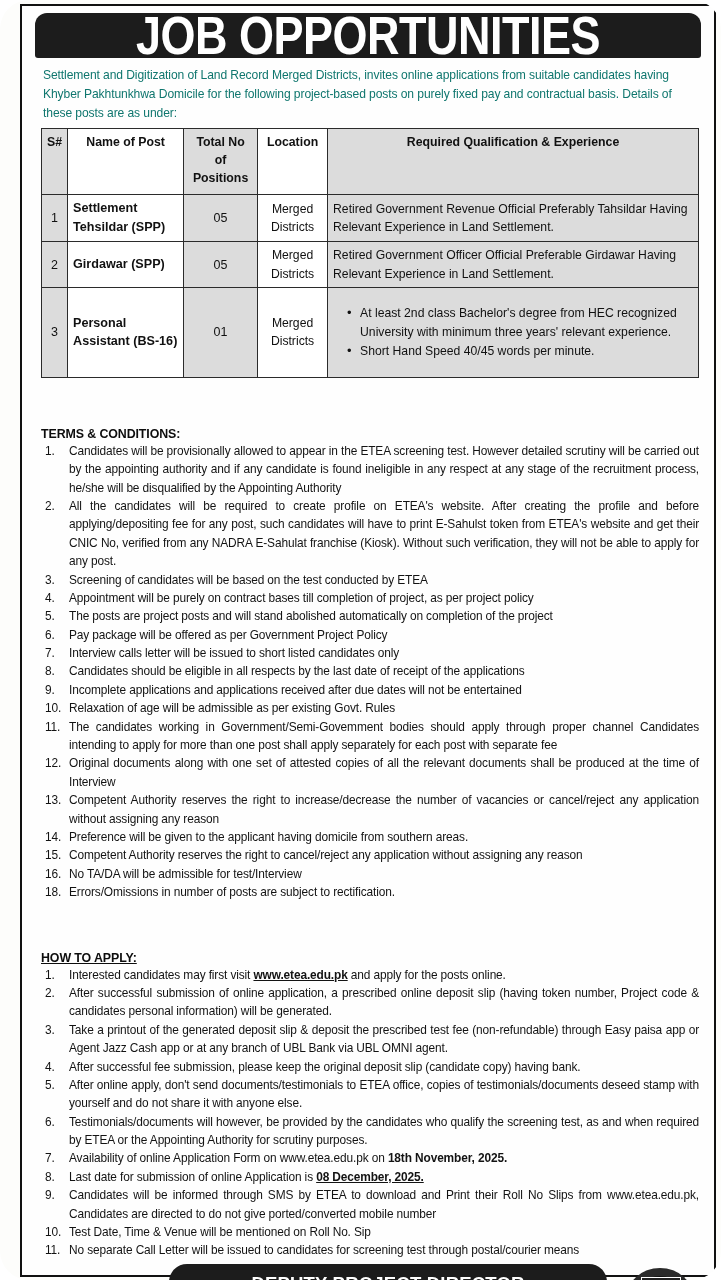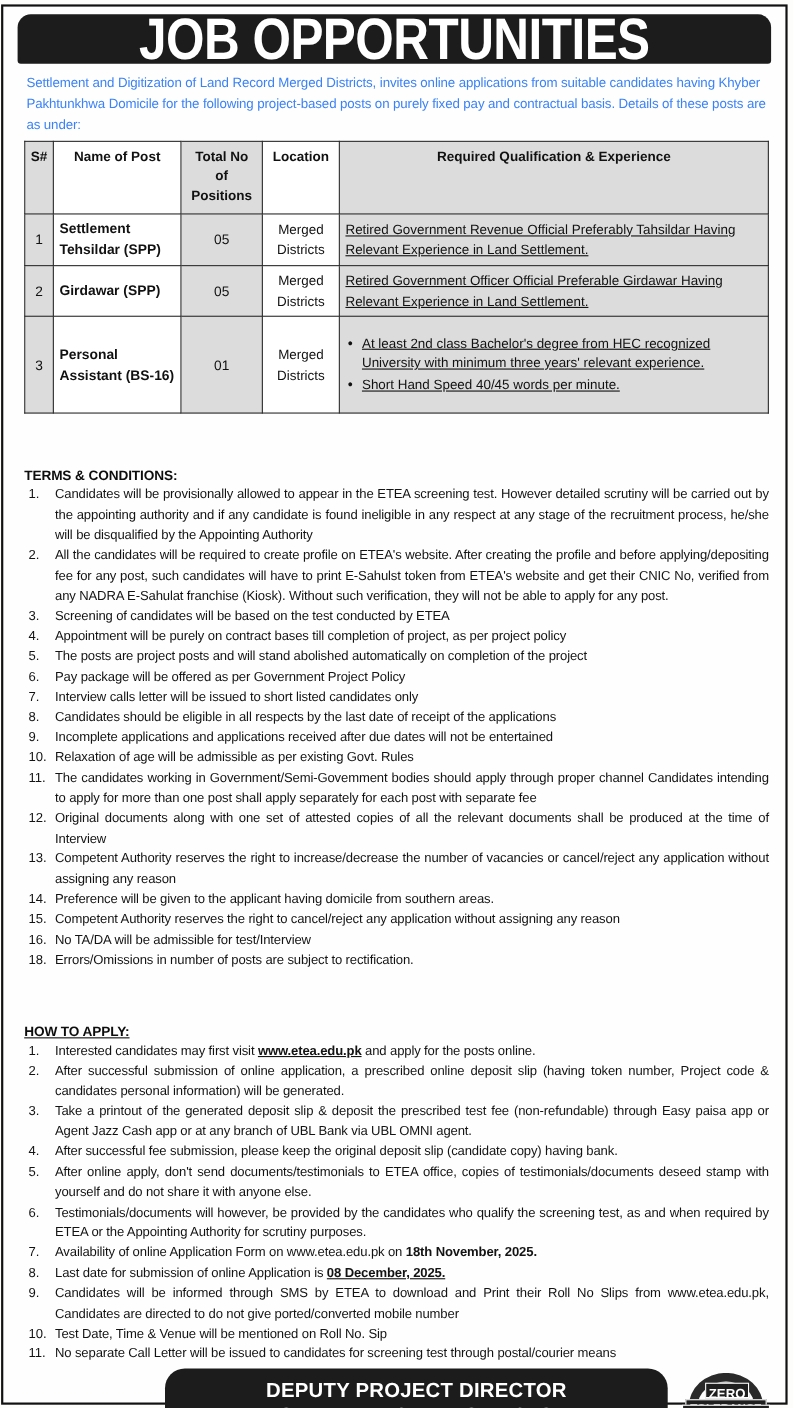--- a/index.html
+++ b/index.html
@@ -9,22 +9,23 @@
     height: 1280px;
     background: #ffffff;
     font-family: "Liberation Sans", sans-serif;
   }
 
   #page {
     position: relative;
     width: 721px;
     height: 1280px;
     background: #fdfdfb;
-    padding: 4px 5px 3px 1px;
+    padding: 4px 5px 3px 20px;
     overflow: hidden;
+    border-radius: 29px;
   }
 
   .sheet {
     width: 100%;
     height: 100%;
     border: 2px solid #111;
     background: #fefefe;
     padding: 5px 7px 4px 7px;
     display: flex;
     flex-direction: column;
@@ -48,21 +49,21 @@
     line-height: 1;
     font-family: "Liberation Sans", sans-serif;
     transform: scaleY(1.18);
     white-space: nowrap;
   }
 
   
   .intro {
     font-size: 12.1px;
     line-height: 1.58;
-    color: #3b82f6;
+    color: #0f766e;
     text-align: left;
     padding: 8px 8px 5px 14px;
     letter-spacing: -0.1px;
   }
 
   
   .table-wrap { padding: 0 8px 0 12px; }
 
   table.posts {
     width: 100%;
@@ -91,23 +92,23 @@
   .col-qual   { text-align: left; }
 
   
   .shade { background: #dcdcdc; }
   .plain { background: #ffffff; }
 
   td.cell-sn    { text-align: center; font-size: 12.5px; }
   td.cell-post  { font-weight: bold; font-size: 12.6px; line-height: 1.5; }
   td.cell-total { text-align: center; font-size: 12.5px; }
   td.cell-loc   { text-align: center; font-size: 12.2px; line-height: 1.5; }
-  td.cell-qual  { font-size: 12.2px; line-height: 1.52; text-decoration: underline; }
-
-  td.cell-qual ul { list-style: none; margin: 0; padding: 0; }
+  td.cell-qual  { font-size: 12.2px; line-height: 1.52; }
+
+  td.cell-qual ul { list-style: none; margin: 12px; padding: 0; }
   td.cell-qual ul li {
     position: relative;
     padding-left: 15px;
     margin-bottom: 1px;
   }
   td.cell-qual ul li::before {
     content: "\2022";
     position: absolute;
     left: 2px;
     top: -1px;

